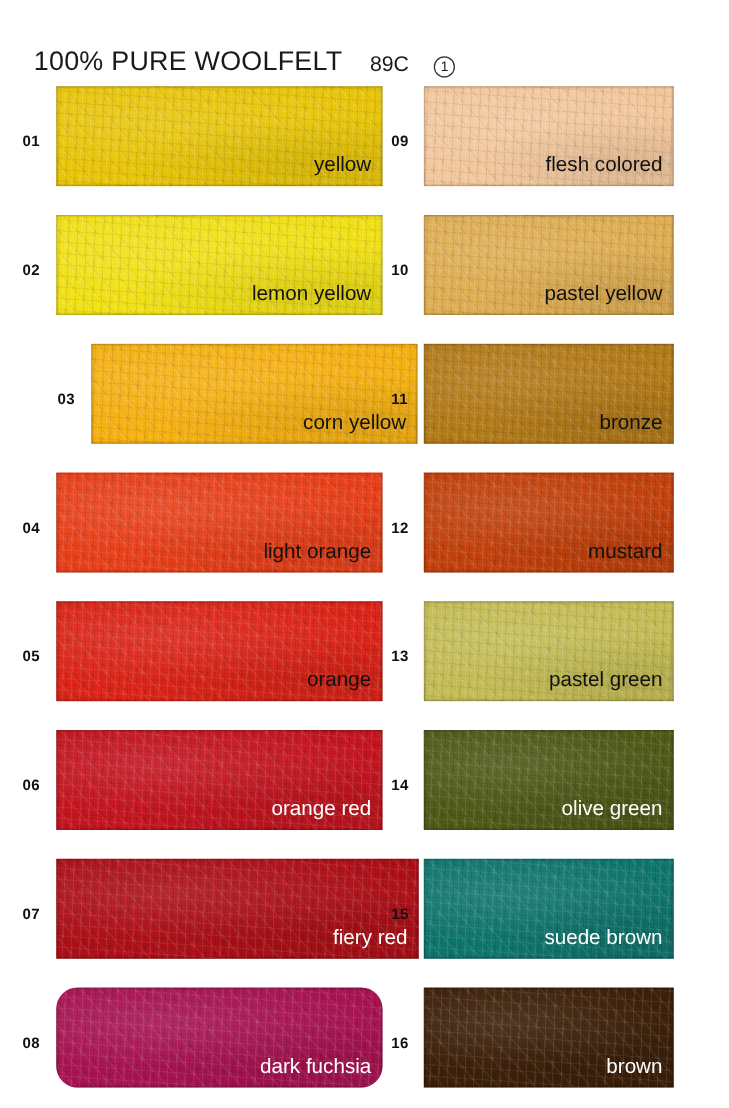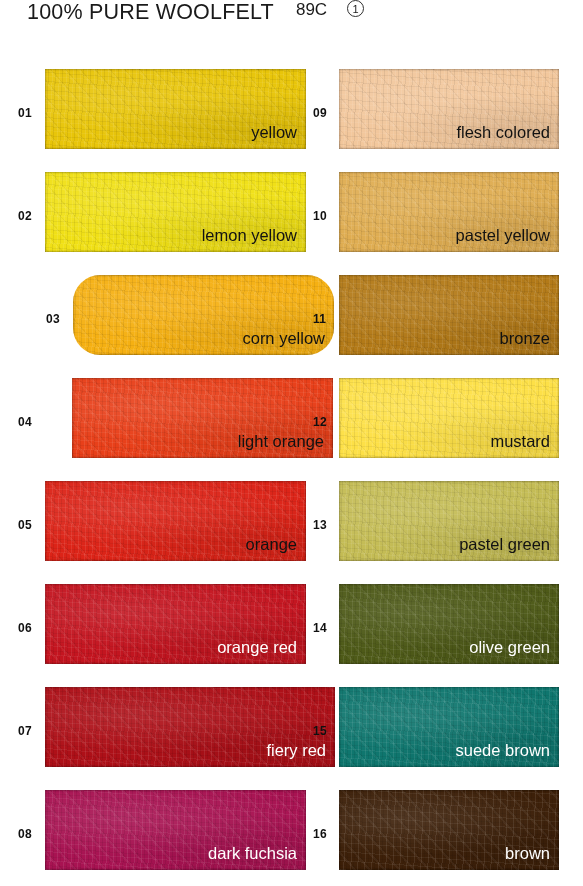--- a/index.html
+++ b/index.html
@@ -18,21 +18,21 @@
   }
 
   
   #header {
     position: absolute;
     left: 0;
     top: 0;
     width: 509px;
     height: 62px;
     display: flex;
-    align-items: flex-start;
+    align-items: flex-end;
     padding-left: 27px;
     box-sizing: border-box;
   }
   #title-main {
     font-size: 21.5px;
     letter-spacing: 0.2px;
     color: #1a1a1a;
     white-space: nowrap;
   }
   #title-code {
@@ -89,21 +89,21 @@
   #column-right .row-number { left: 22px; }
 
   .swatch-chip {
     position: absolute;
     left: 45px;
     top: 7px;
     width: 261px;
     height: 80px;
     overflow: hidden;
   }
-  #column-right .swatch-chip { left: 48px; width: 220px; }
+  #column-right .swatch-chip { left: 48px; width: 200px; }
 
   
   .felt-texture {
     position: absolute;
     inset: 0;
     background-image:
       repeating-linear-gradient(92deg, rgba(255,255,255,0.085) 0px, rgba(255,255,255,0.085) 1px, rgba(0,0,0,0.00) 1px, rgba(0,0,0,0.00) 3px, rgba(0,0,0,0.07) 3px, rgba(0,0,0,0.07) 4px, rgba(0,0,0,0.00) 4px, rgba(0,0,0,0.00) 7px),
       repeating-linear-gradient(4deg, rgba(255,255,255,0.06) 0px, rgba(255,255,255,0.06) 1px, rgba(0,0,0,0.00) 1px, rgba(0,0,0,0.00) 4px, rgba(0,0,0,0.055) 4px, rgba(0,0,0,0.055) 5px, rgba(0,0,0,0.00) 5px, rgba(0,0,0,0.00) 9px),
       repeating-linear-gradient(48deg, rgba(255,255,255,0.05) 0px, rgba(255,255,255,0.05) 2px, rgba(0,0,0,0.045) 2px, rgba(0,0,0,0.045) 3px, rgba(0,0,0,0.00) 3px, rgba(0,0,0,0.00) 11px),
       radial-gradient(ellipse 120% 80% at 30% 35%, rgba(255,255,255,0.10), rgba(0,0,0,0.00) 60%),
@@ -155,29 +155,29 @@
       <div class="swatch-row" style="top: 103px;">
         <div class="row-number">02</div>
         <div class="swatch-chip" style="background-color: rgb(240, 224, 22);">
           <div class="felt-texture"></div>
           <div class="felt-edge"></div>
           <div class="swatch-label label-dark">lemon yellow</div>
         </div>
       </div>
       <div class="swatch-row" style="top: 206px; margin-left: 28px;">
         <div class="row-number">03</div>
-        <div class="swatch-chip" style="background-color: rgb(245, 176, 18); border-radius: 27px;">
+        <div class="swatch-chip" style="background-color: rgb(245, 176, 18);">
           <div class="felt-texture"></div>
           <div class="felt-edge"></div>
           <div class="swatch-label label-dark">corn yellow</div>
         </div>
       </div>
       <div class="swatch-row" style="top: 309px;">
         <div class="row-number">04</div>
-        <div class="swatch-chip" style="background-color: rgb(232, 64, 26); margin-left: 27px;">
+        <div class="swatch-chip" style="background-color: rgb(232, 64, 26);">
           <div class="felt-texture"></div>
           <div class="felt-edge"></div>
           <div class="swatch-label label-dark">light orange</div>
         </div>
       </div>
       <div class="swatch-row" style="top: 412px;">
         <div class="row-number">05</div>
         <div class="swatch-chip" style="background-color: rgb(220, 36, 24);">
           <div class="felt-texture"></div>
           <div class="felt-edge"></div>
@@ -195,21 +195,21 @@
       <div class="swatch-row" style="top: 618px;">
         <div class="row-number">07</div>
         <div class="swatch-chip" style="background-color: rgb(174, 16, 24); padding-left: 29px;">
           <div class="felt-texture"></div>
           <div class="felt-edge"></div>
           <div class="swatch-label label-light">fiery red</div>
         </div>
       </div>
       <div class="swatch-row" style="top: 721px;">
         <div class="row-number">08</div>
-        <div class="swatch-chip" style="background-color: rgb(168, 19, 82);">
+        <div class="swatch-chip" style="background-color: rgb(168, 19, 82); border-radius: 17px;">
           <div class="felt-texture"></div>
           <div class="felt-edge"></div>
           <div class="swatch-label label-light">dark fuchsia</div>
         </div>
       </div>
     </div>
   <div class="column" id="column-right">
       <div class="swatch-row" style="top: 0px;">
         <div class="row-number">09</div>
         <div class="swatch-chip" style="background-color: rgb(242, 199, 156);">
@@ -229,21 +229,21 @@
       <div class="swatch-row" style="top: 206px;">
         <div class="row-number">11</div>
         <div class="swatch-chip" style="background-color: rgb(179, 122, 24);">
           <div class="felt-texture"></div>
           <div class="felt-edge"></div>
           <div class="swatch-label label-dark">bronze</div>
         </div>
       </div>
       <div class="swatch-row" style="top: 309px;">
         <div class="row-number">12</div>
-        <div class="swatch-chip" style="background-color: #fde047;">
+        <div class="swatch-chip" style="background-color: #c2410c;">
           <div class="felt-texture"></div>
           <div class="felt-edge"></div>
           <div class="swatch-label label-dark">mustard</div>
         </div>
       </div>
       <div class="swatch-row" style="top: 412px;">
         <div class="row-number">13</div>
         <div class="swatch-chip" style="background-color: rgb(196, 188, 85);">
           <div class="felt-texture"></div>
           <div class="felt-edge"></div>

